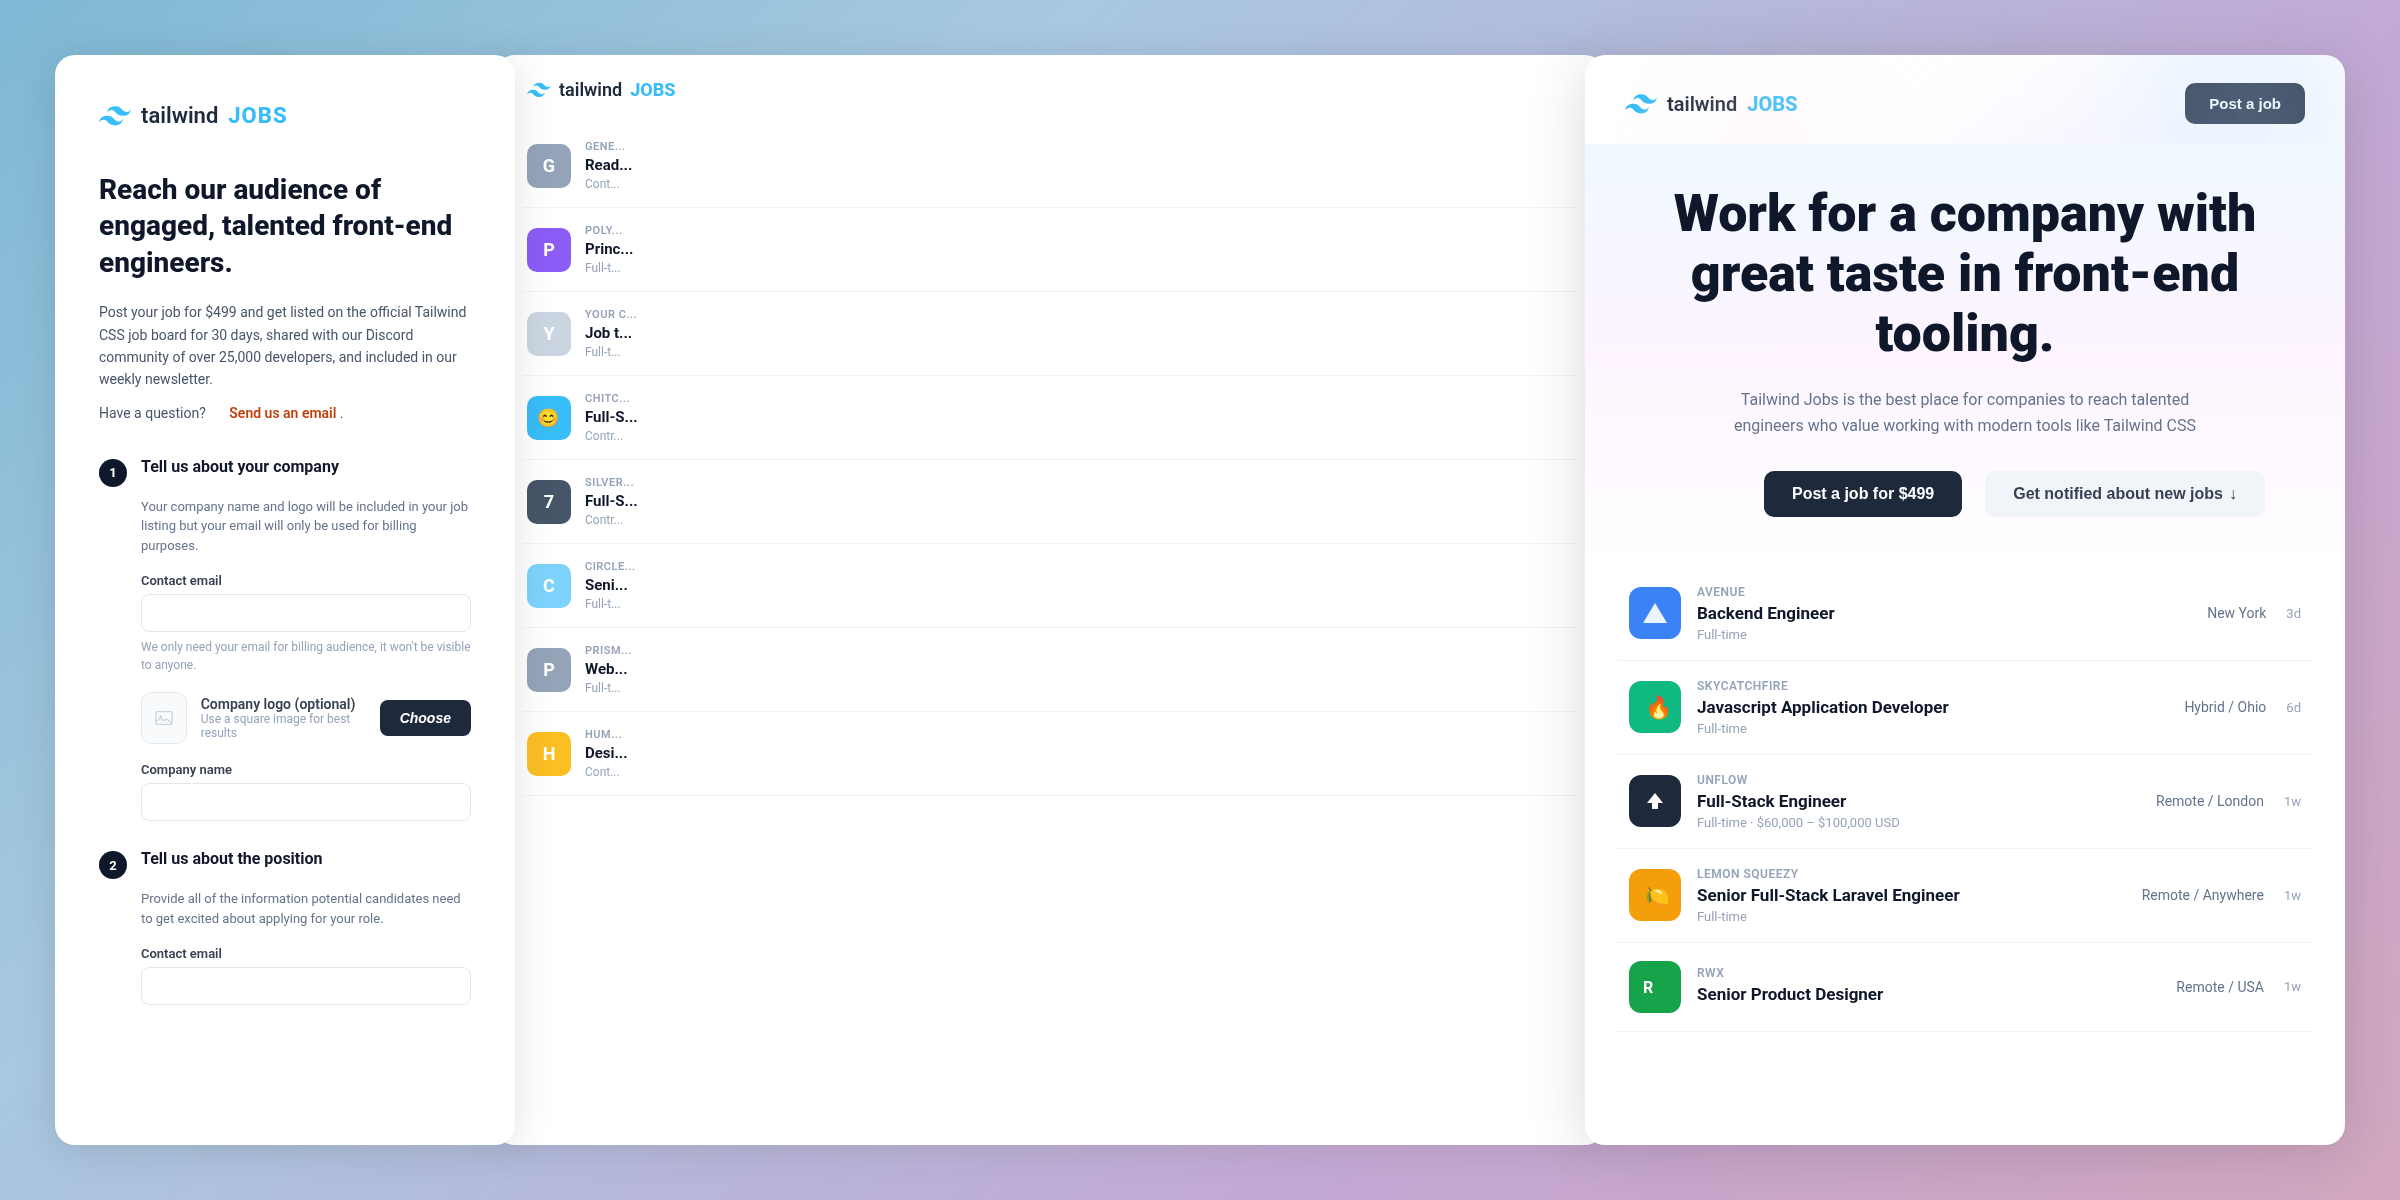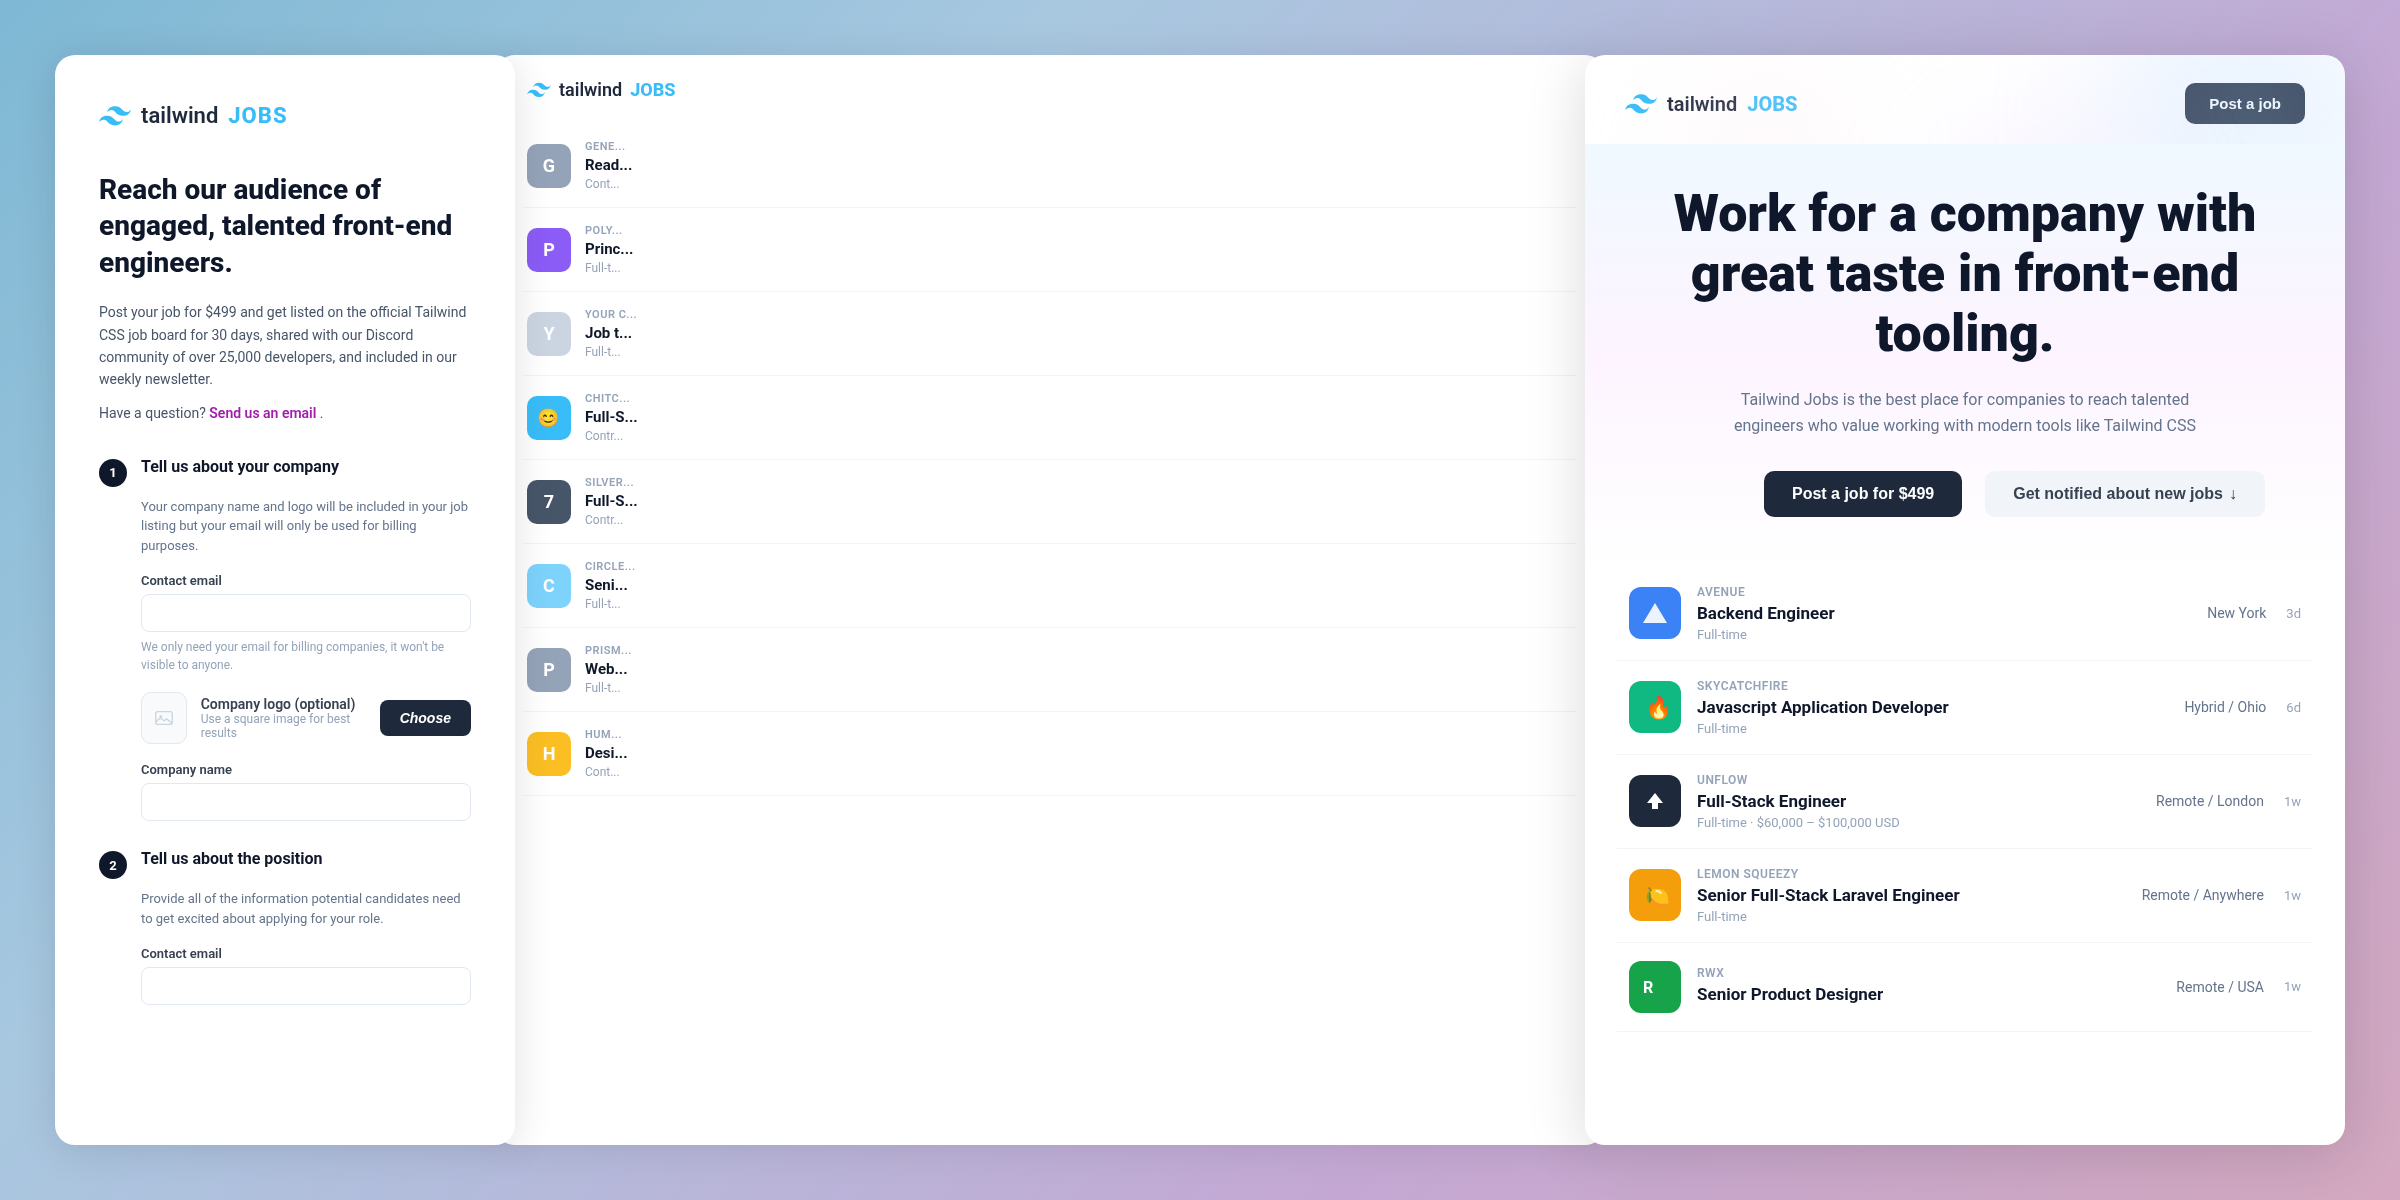--- a/index.html
+++ b/index.html
@@ -71,23 +71,24 @@
       margin-bottom: 14px;
     }
 
     .left-panel .question {
       font-size: 14px;
       color: #475569;
       margin-bottom: 36px;
     }
 
     .left-panel .question a {
-      color: #a21caf;
+      color: #c2410c;
       font-weight: 600;
       text-decoration: none;
+      margin-left: 20px;
     }
 
     .step-section {
       margin-bottom: 28px;
     }
 
     .step-header {
       display: flex;
       align-items: flex-start;
       gap: 14px;
@@ -519,21 +520,21 @@
     <div class="step-section">
       <div class="step-header">
         <div class="step-number">1</div>
         <div class="step-title">Tell us about your company</div>
       </div>
       <p class="step-desc">Your company name and logo will be included in your job listing but your email will only be used for billing purposes.</p>
 
       <div class="form-group">
         <label class="form-label">Contact email</label>
         <input class="form-input" type="email" style="">
-        <p class="form-hint">We only need your email for billing companies, it won't be visible to anyone.</p>
+        <p class="form-hint">We only need your email for billing audience, it won't be visible to anyone.</p>
       </div>
 
       <div class="logo-upload">
         <div class="logo-preview">
           <svg width="22" height="22" viewBox="0 0 24 24" fill="none">
             <rect x="3" y="5" width="18" height="14" rx="2" stroke="#cbd5e1" stroke-width="1.5"></rect>
             <circle cx="8.5" cy="10.5" r="1.5" fill="#cbd5e1"></circle>
             <path d="M3 16l5-4 4 3 3-2 6 5" stroke="#cbd5e1" stroke-width="1.5" stroke-linejoin="round"></path>
           </svg>
         </div>

